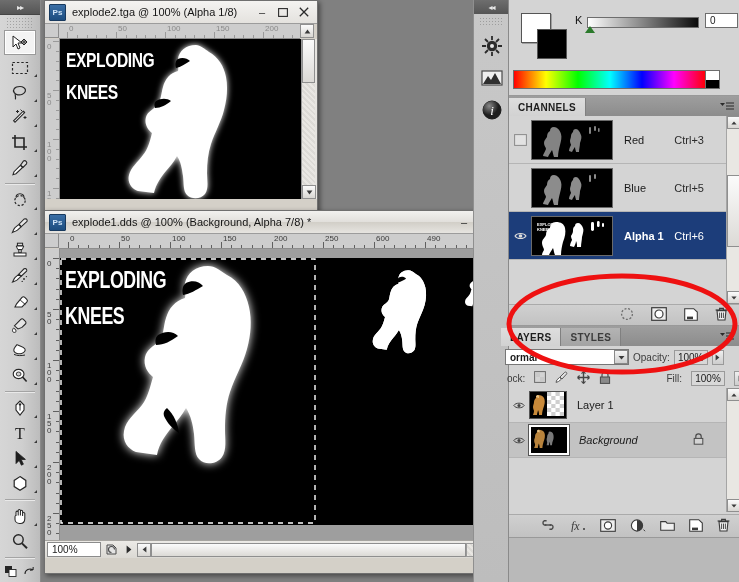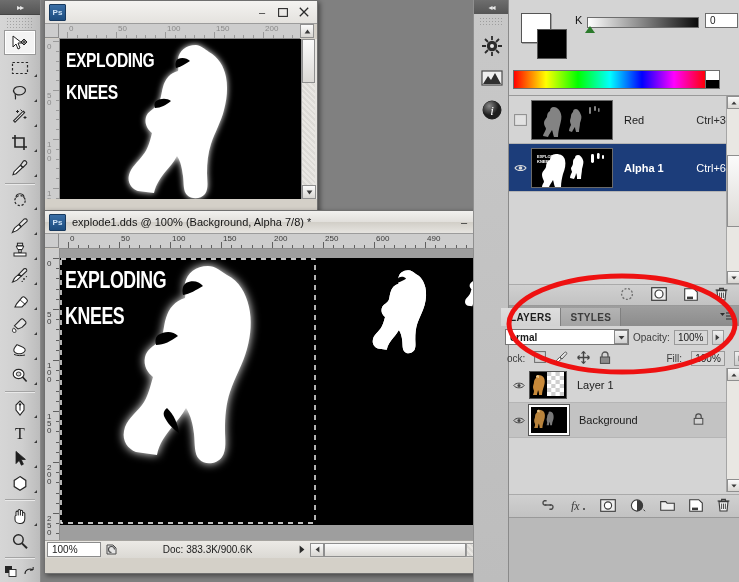--- a/index.html
+++ b/index.html
@@ -119,35 +119,35 @@
 
   
   .chrow{height:47px;display:flex;align-items:center;border-bottom:1px solid #b5b5b5;
     background:#d4d4d4;position:relative;}
   .chrow.sel{background:#1c3d7a;}
   .eye{width:22px;height:47px;display:flex;align-items:center;justify-content:center;}
   .chthumb{width:80px;height:38px;background:#000;border:1px solid #6a6a6a;position:relative;
     overflow:hidden;}
   .chname{margin-left:11px;font-size:11px;}
   .chrow.sel .chname{color:#fff;font-weight:bold;}
-  .chkey{margin-left:auto;font-size:11px;color:#2b2b2b;}
+  .chkey{margin-left:auto;margin-right:22px;font-size:11px;color:#2b2b2b;}
   .chrow.sel .chkey{color:#fff;}
   .panelfoot{height:20px;background:linear-gradient(to bottom,#d0d0d0,#c2c2c2);
     display:flex;align-items:center;justify-content:flex-end;gap:17px;padding-right:12px;
     border-top:1px solid #aaa;}
 
   
   .lrow{height:34px;display:flex;align-items:center;background:#d4d4d4;
     border-bottom:1px solid #b5b5b5;}
   .lrow.sel{background:#c3c3c3;}
   .lthumb{width:36px;height:26px;background:#000;border:1px solid #555;position:relative;
     overflow:hidden;}
   .lthumb.selborder{border:2px solid #fff;outline:1px solid #555;}
   .lname{margin-left:10px;font-size:11px;}
-  .lname.ital{}
+  .lname.ital{font-style:italic;}
   .modebar{height:22px;display:flex;align-items:center;background:#d4d4d4;
     padding-left:4px;gap:4px;}
   .modesel{width:118px;height:16px;background:#fff;border:1px solid #777;
     display:flex;align-items:center;font-size:10px;padding-left:4px;box-sizing:border-box;}
   .modesel .arrow{margin-left:auto;width:14px;height:14px;
     background:linear-gradient(to bottom,#f4f4f4,#cfcfcf);border:1px solid #888;
     display:flex;align-items:center;justify-content:center;box-sizing:border-box;}
   .numbox{width:34px;height:15px;background:#d8d8d8;border:1px solid #9a9a9a;
     font-size:10px;display:flex;align-items:center;justify-content:center;box-sizing:border-box;}
   .spin{width:12px;height:15px;background:linear-gradient(to bottom,#efefef,#cdcdcd);
@@ -329,20 +329,21 @@
       <rect x="6" y="5.5" width="7" height="7" fill="#fff" stroke="#262626" stroke-width=".9"></rect>
       <path d="M22 10 a5 5 0 0 1 8 -4 M30 6 l.2 -3 M30 6 l-3 .2" fill="none" stroke="#262626" stroke-width="1.1"></path>
     </svg>
   </div>
 
 </div>
 
 <div class="abs win" id="win-back" style="left:44px;top:0;width:272px;height:212px;">
   <div class="titlebar inactive">
     <div class="psicon">Ps</div>
+    <div class="wtitle">explode2.tga @ 100% (Alpha 1/8)</div>
     <div class="wbtns">
       <div class="wbtn">–</div>
       <div class="wbtn">
         <svg width="10" height="9" viewBox="0 0 10 9">
             <rect x="0.6" y="0.6" width="8.8" height="7.8" fill="none" stroke="#2b2b2b" stroke-width="1.1"></rect>
           </svg>
       </div>
       <div class="wbtn">
         <svg width="10" height="10" viewBox="0 0 10 10">
             <path d="M0.8 0.8 L9.2 9.2 M9.2 0.8 L0.8 9.2" stroke="#2b2b2b" stroke-width="1.3"></path>
@@ -624,21 +625,20 @@
   </div>
 
   <div class="statusbar">
     <div class="zoombox">100%</div>
     <div style="width:20px;display:flex;align-items:center;justify-content:center;">
       <svg width="11" height="11" viewBox="0 0 11 11">
           <path d="M1 1 h6 l3 3 v6 h-9 Z" fill="#e4e4e4" stroke="#4a4a4a" stroke-width="1"></path>
           <path d="M5.5 8.5 a3 3 0 1 1 3 -3" fill="none" stroke="#4a4a4a" stroke-width="1.1"></path>
         </svg>
     </div>
-    <div class="docinfo">Doc: 383.3K/900.6K</div>
     <div style="width:16px;display:flex;align-items:center;justify-content:center;">
       <svg width="6" height="9" viewBox="0 0 6 9">
           <path d="M0.6 0.6 L5.4 4.5 L0.6 8.4 Z" fill="#2a2a2a"></path>
         </svg>
     </div>
     <div style="display:flex;align-items:center;flex:1.2;padding-right:1px;">
       <div class="sbtn">
         <svg width="5" height="7" viewBox="0 0 5 7">
             <path d="M4.4 0.6 L0.6 3.5 L4.4 6.4 Z" fill="#3a3a3a"></path>
           </svg>
@@ -698,20 +698,29 @@
       <div id="kslider"></div>
       <div id="kthumb"></div>
       <div id="kfield">0</div>
 
       <div id="spectrum"></div>
       <div id="specbw"></div>
     </div>
   </div>
 
   <div class="panel">
+    <div class="tabstrip">
+      <div class="ptab active">CHANNELS</div>
+      <div class="pmenu">
+        <svg width="14" height="10" viewBox="0 0 14 10">
+            <path d="M0 1 L5 1 L2.5 4 Z" fill="#2b2b2b"></path>
+            <path d="M6 1 h8 M6 4 h8 M6 7 h8" stroke="#2b2b2b" stroke-width="1.2"></path>
+          </svg>
+      </div>
+    </div>
 
     <div style="display:flex;">
       <div style="flex:1;">
 
         <div class="chrow">
           <div class="eye">
             <svg width="13" height="12" viewBox="0 0 13 12">
                 <rect x="0.6" y="0.6" width="11.8" height="10.8" fill="#e2e2e2" stroke="#8a8a8a" stroke-width="1"></rect>
               </svg>
           </div>
@@ -725,20 +734,36 @@
                 <rect x="62" y="5" width="2" height="5" rx="1"></rect>
                 <rect x="66" y="7" width="1.6" height="4" rx=".8"></rect>
               </g>
             </svg>
           </div>
           <div class="chname">Red</div>
           <div class="chkey">Ctrl+3</div>
         </div>
 
 
+        <div class="chrow">
+          <div class="eye"></div>
+          <div class="chthumb">
+            <svg width="80" height="38" viewBox="0 0 80 38">
+              <rect width="80" height="38" fill="#000"></rect>
+              <g fill="#a5a5a5" opacity=".85">
+                <path d="M22 6 c-3 0 -4 2 -4 4 c-2 1 -3 3 -3 6 c-1 2 -3 3 -3 6 c0 3 2 4 2 6 c-1 3 -3 5 -3 7 l5 1 c1 -3 3 -5 4 -7 c1 2 1 5 2 7 l4 0 c0 -4 1 -8 2 -12 c1 -4 2 -8 1 -11 c-1 -4 -4 -7 -7 -7 z"></path>
+                <path d="M44 8 c-2 0 -3 1 -3 3 c-1 1 -2 2 -2 4 c0 2 -1 3 -1 5 c0 2 1 3 1 4 c-1 2 -2 4 -2 6 l3 1 c1 -2 2 -4 3 -5 c0 2 1 4 1 5 l3 0 c0 -3 1 -6 1 -9 c1 -3 2 -6 1 -8 c-1 -3 -3 -6 -5 -6 z"></path>
+                <rect x="57" y="6" width="2" height="7" rx="1"></rect>
+                <rect x="62" y="5" width="2" height="5" rx="1"></rect>
+              </g>
+            </svg>
+          </div>
+          <div class="chname">Blue</div>
+          <div class="chkey">Ctrl+5</div>
+        </div>
 
         <div class="chrow sel">
           <div class="eye">
             <svg width="13" height="10" viewBox="0 0 13 10">
                 <path d="M1 5 C3 1.6 10 1.6 12 5 C10 8.4 3 8.4 1 5 Z" fill="none" stroke="#dcdcdc" stroke-width="1.1"></path>
                 <circle cx="6.5" cy="5" r="1.8" fill="#dcdcdc"></circle>
               </svg>
           </div>
           <div class="chthumb">
             <svg width="80" height="38" viewBox="0 0 80 38">

